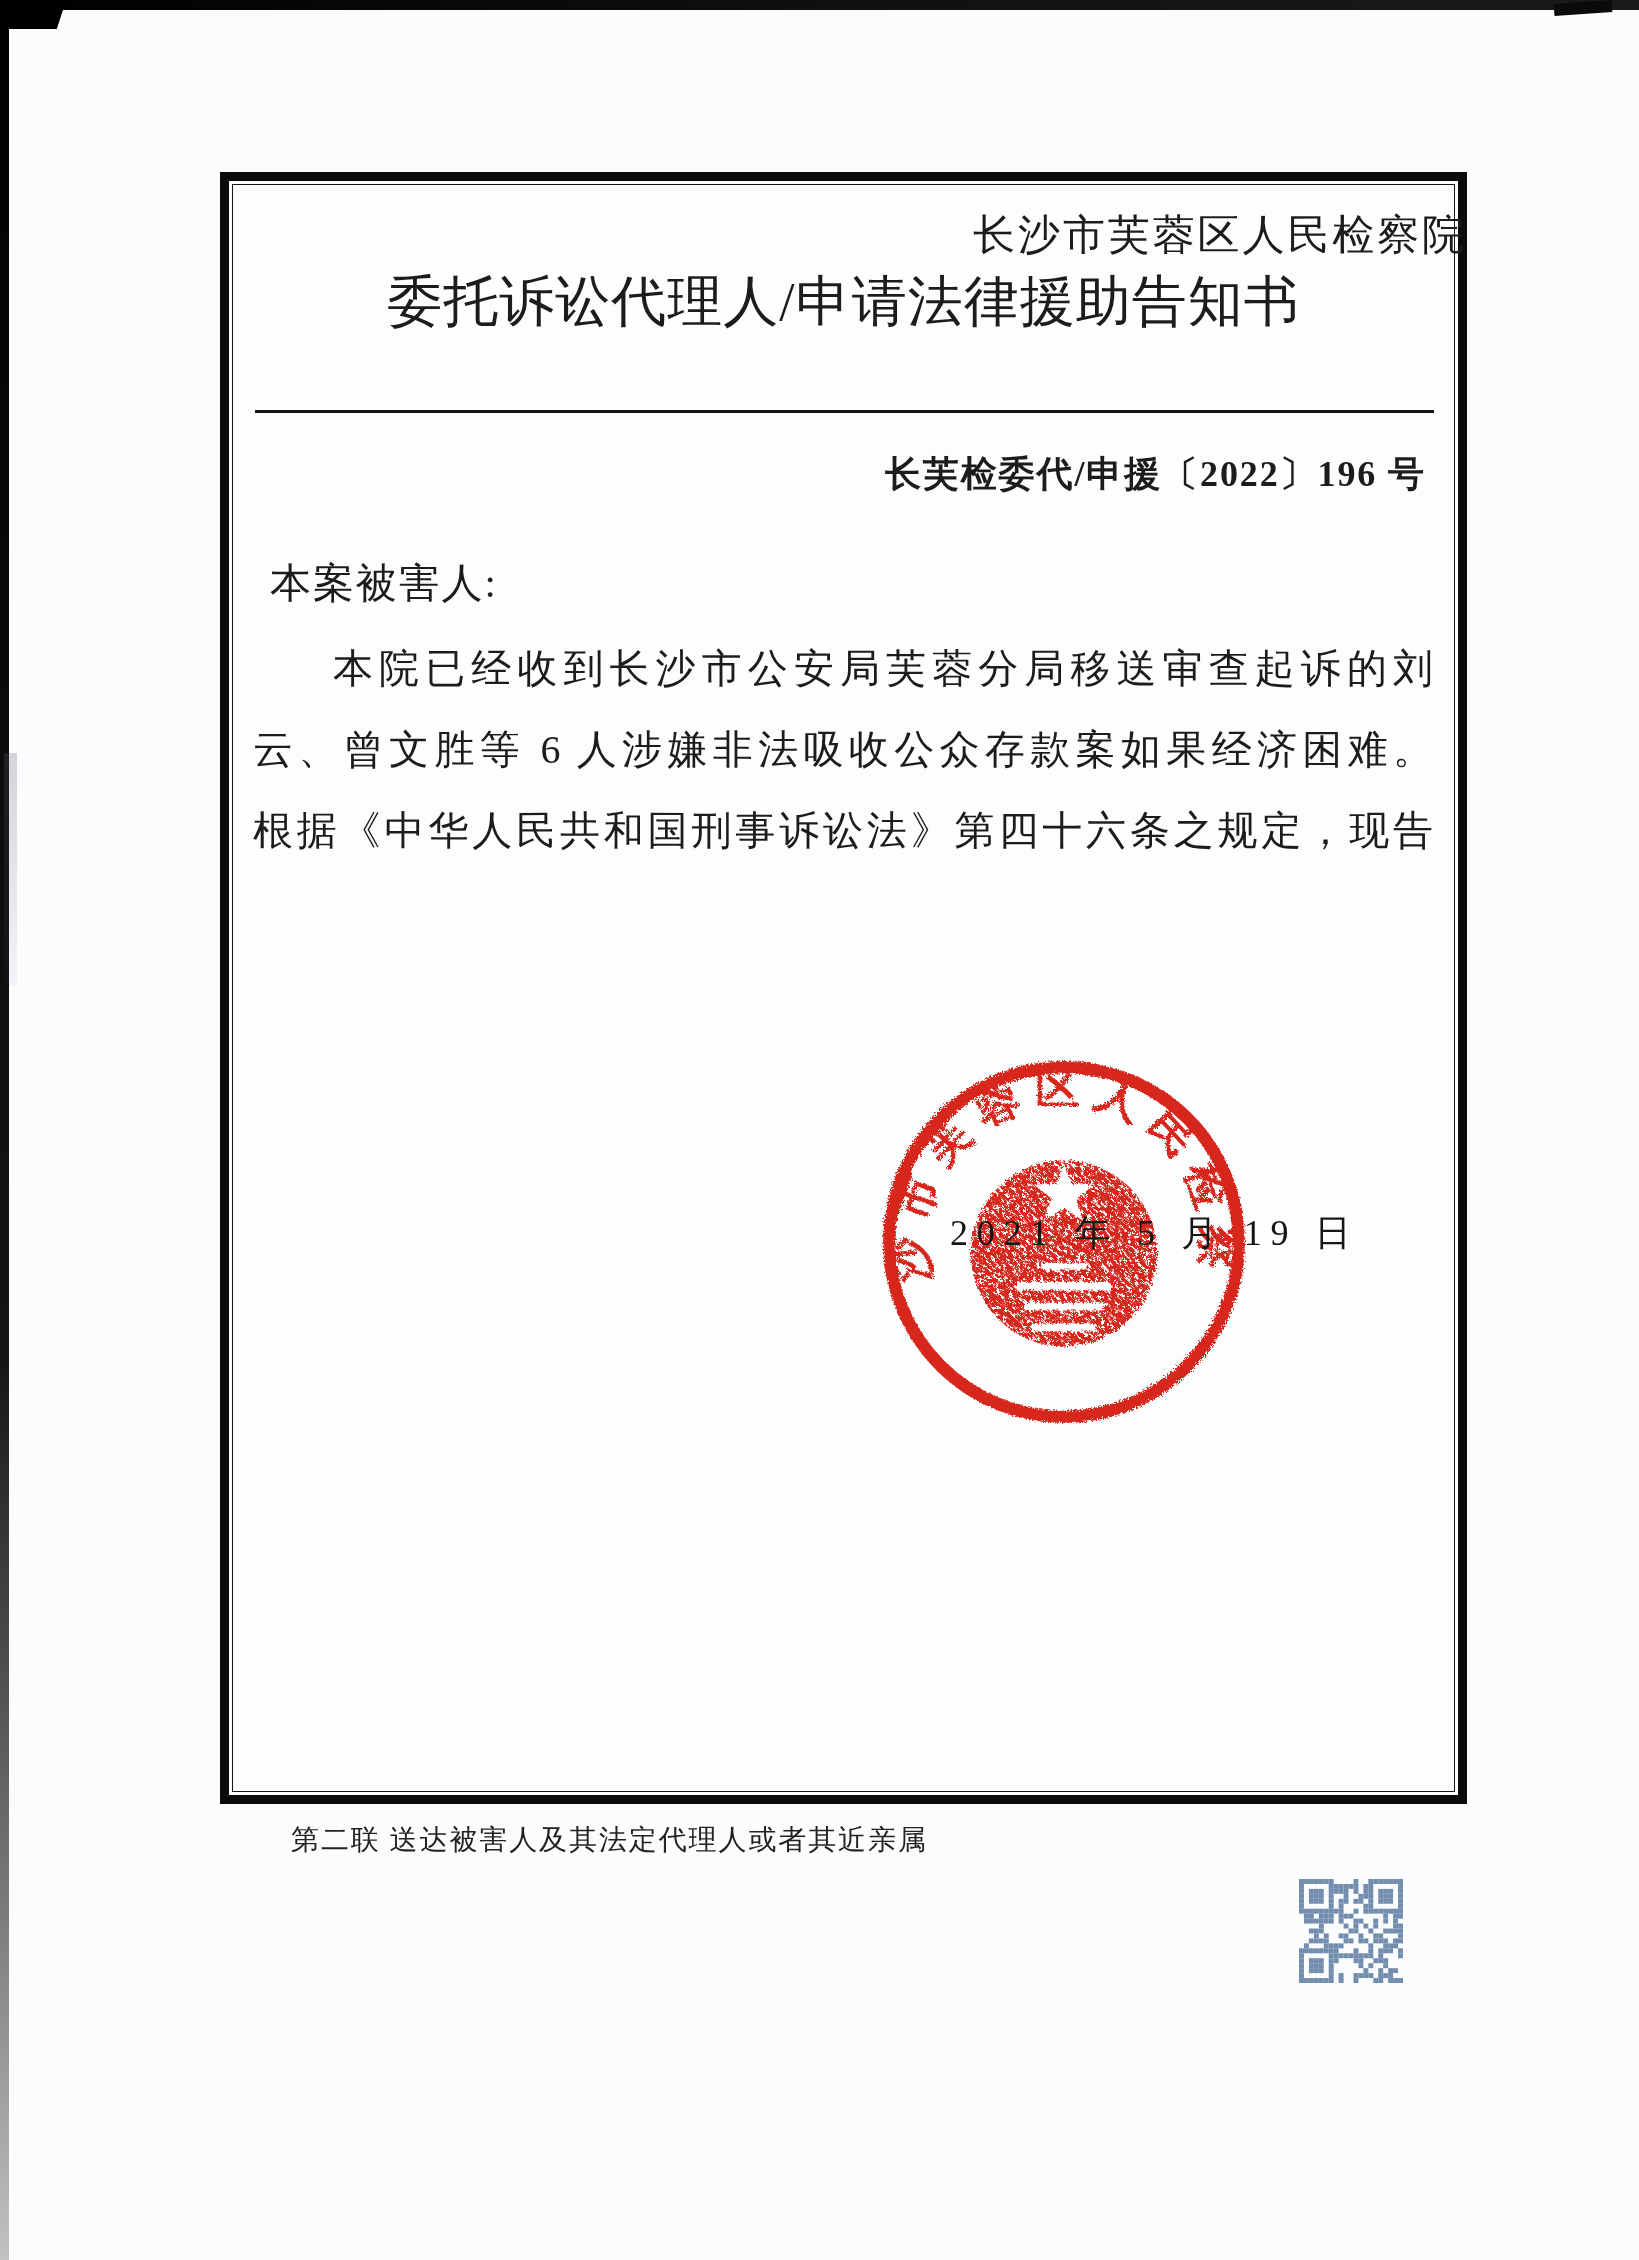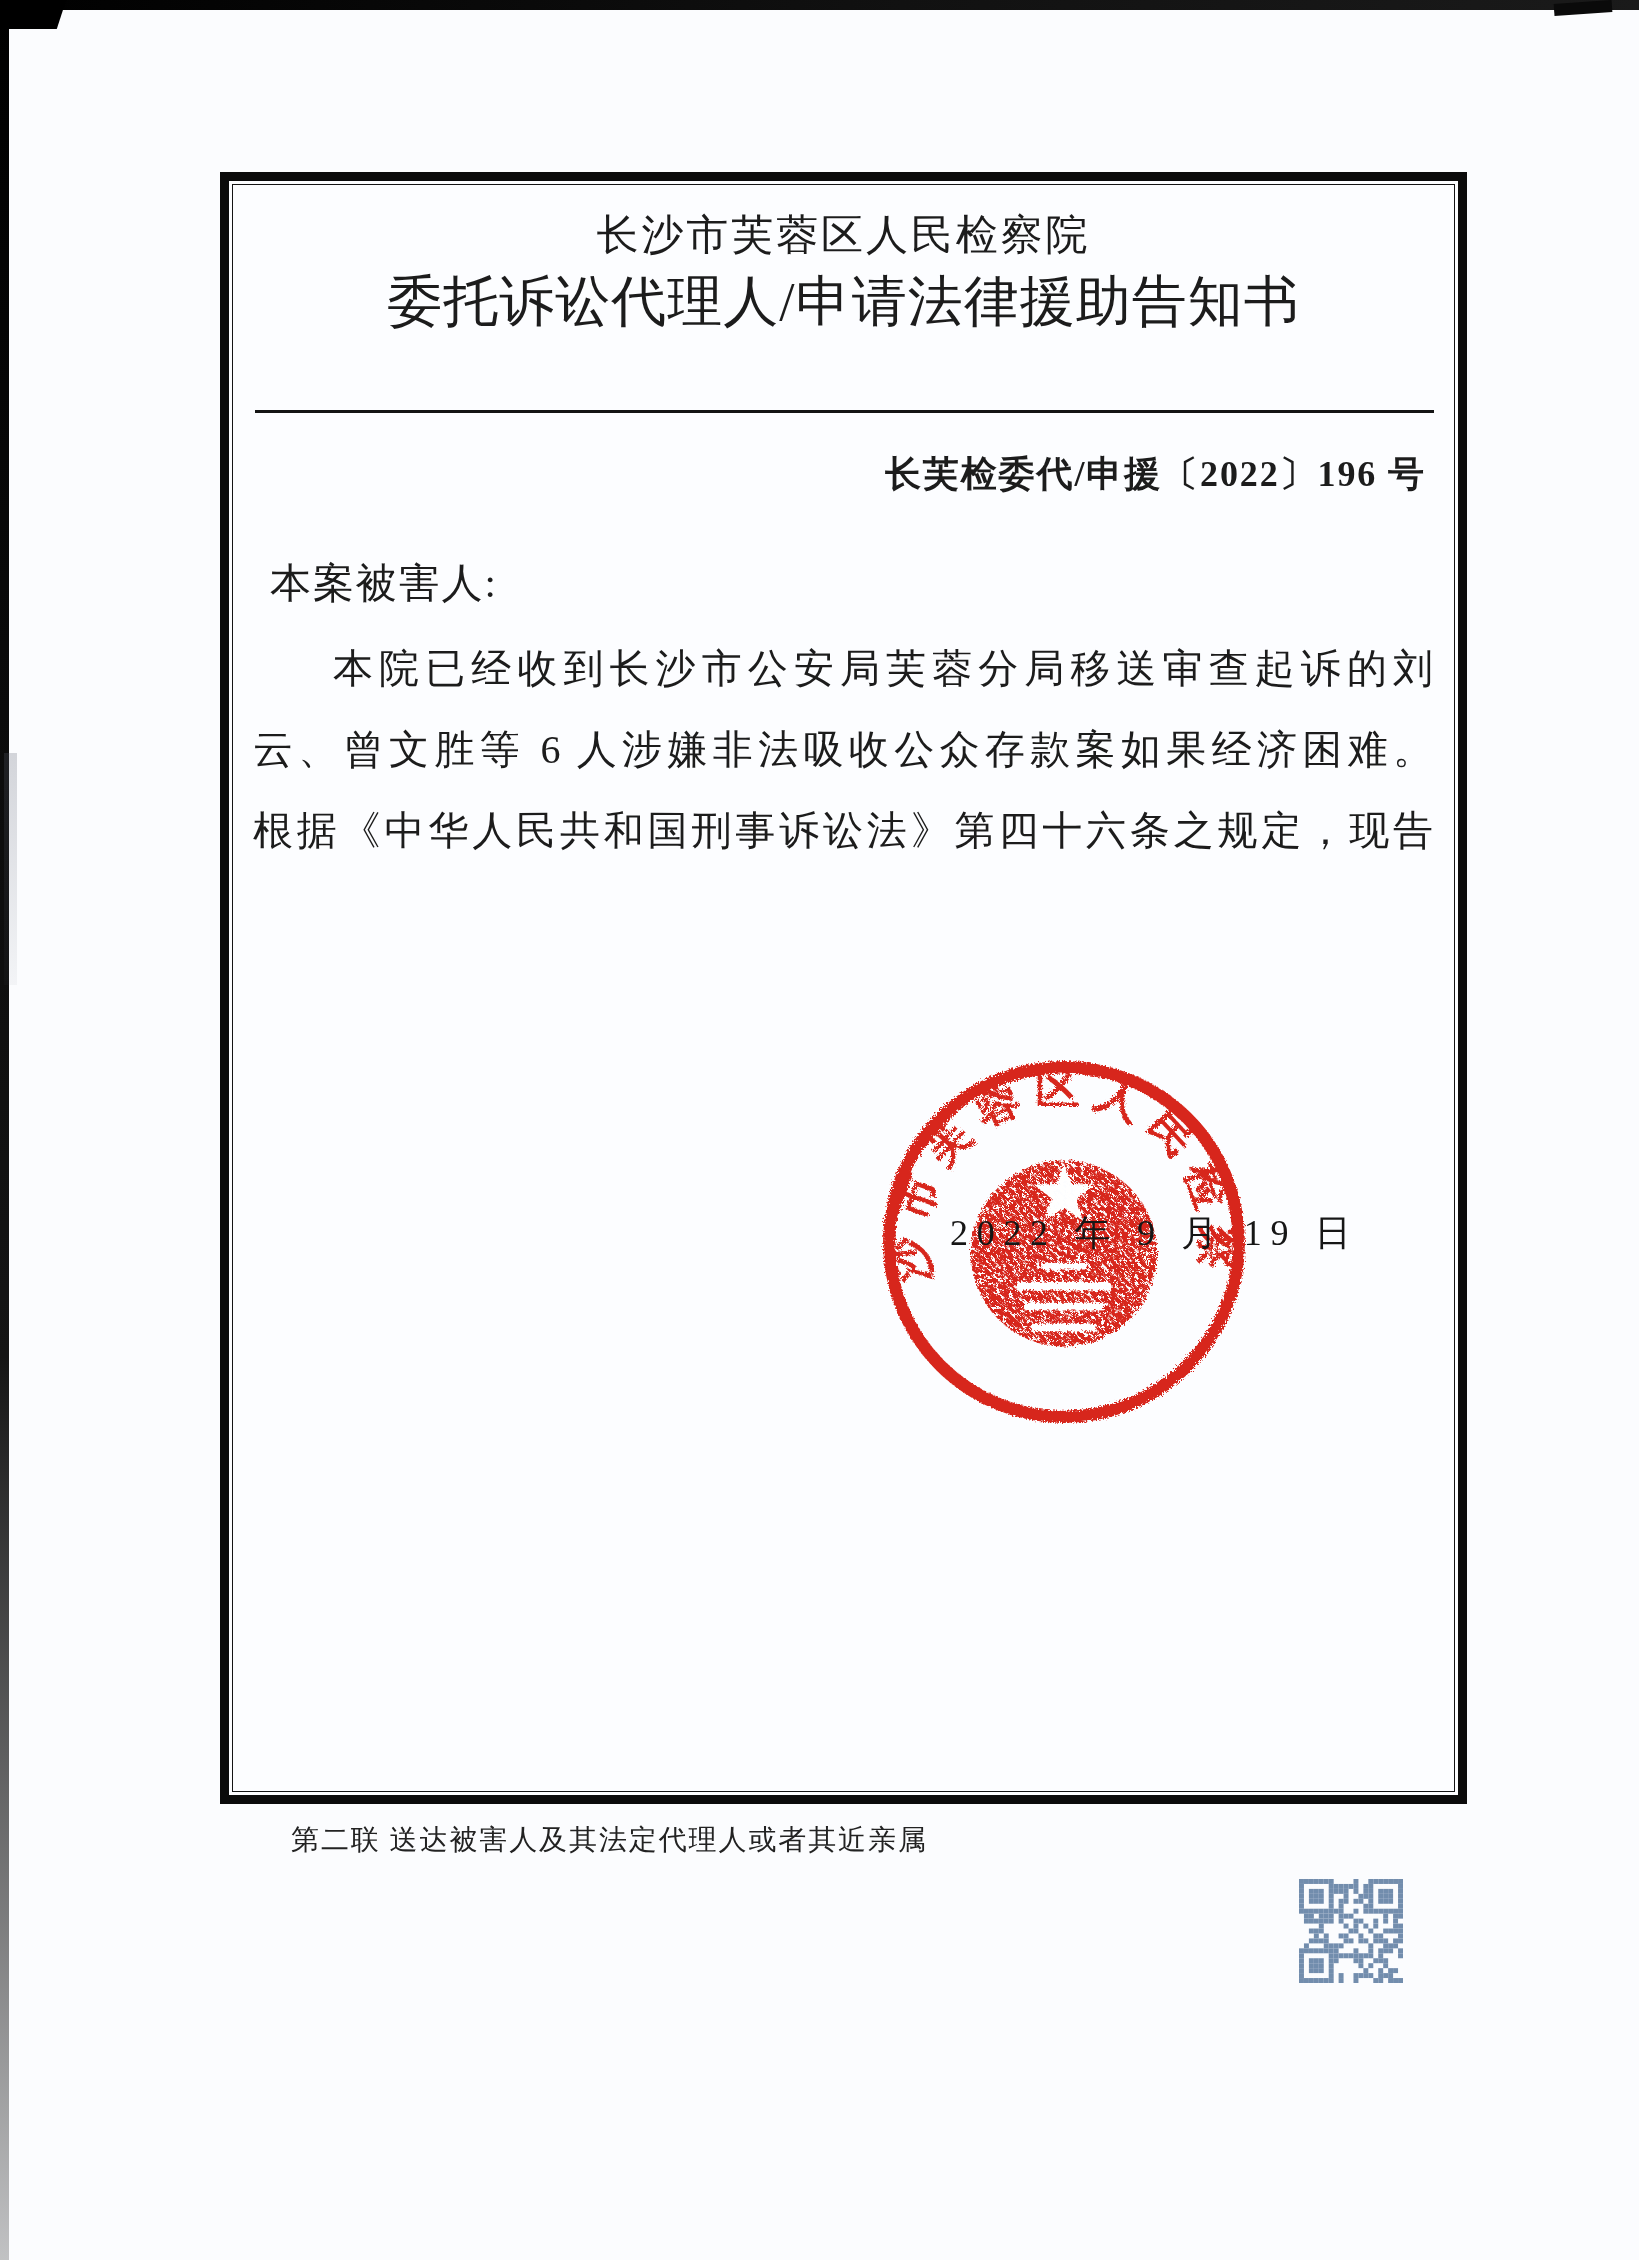--- a/index.html
+++ b/index.html
@@ -21,21 +21,21 @@
   .smudge{position:absolute;left:3.9px;top:753px;width:13.5px;height:232px;
     background:linear-gradient(to bottom,rgba(90,95,110,.25),rgba(90,95,110,.05));}
 
   
   .frame{position:absolute;left:220px;top:172px;width:1247px;height:1632px;
     border:9.7px solid #0b0b0b;box-sizing:border-box;background:#fcfdff;}
   .frame-inner{position:absolute;inset:2.9px;border:1.9px solid #141414;}
 
   .doc-content{position:absolute;left:220px;top:172px;width:1247px;height:1632px;}
 
-  .title{position:absolute;top:35px;left:0;width:100%;text-align:center;
+  .title{position:absolute;top:35px;left:0;width:100%;text-align:right;
     font-size:42px;letter-spacing:2.9px;font-weight:400;}
   .subtitle{position:absolute;top:93px;left:0;width:100%;text-align:center;
     font-size:55px;font-weight:400;letter-spacing:1px;}
   .divider{position:absolute;top:238px;left:35px;right:33px;height:2.9px;background:#141414;}
   .doc-number{position:absolute;top:278px;right:41px;font-size:36px;letter-spacing:1.9px;font-weight:bold;}
 
   .salutation{position:absolute;top:384px;left:50px;font-size:41px;letter-spacing:1.9px;}
 
   .body-lines{position:absolute;top:456px;left:33px;right:33px;}
   .body-line{font-size:40px;line-height:81px;height:81px;
@@ -104,21 +104,21 @@
         <polygon fill="#ffffff" points="200,116 208,139 232.3,139.5 212.9,154.2 220,177.5 200,163.6 180,177.5 187.1,154.2 167.7,139.5 192,139"></polygon>
         <rect x="150" y="242" width="100" height="9" fill="#ffffff"></rect>
         <rect x="158" y="264" width="84" height="8" fill="#ffffff"></rect>
         <rect x="166" y="286" width="68" height="8" fill="#ffffff"></rect>
         <rect x="176" y="222" width="48" height="7" fill="#ffffff"></rect>
       </g>
     </g>
   </svg>
 </div>
 
-<div class="date-line">2022 年 9 月 19 日</div>
+<div class="date-line">2021 年 5 月 19 日</div>
 
 <div class="footer-note">第二联 送达被害人及其法定代理人或者其近亲属</div>
 
 <svg class="qr" id="qr" viewBox="0 0 21 21">
     <rect x="0" y="0" width="1" height="1" fill="#5b7aa0"></rect>
     <rect x="1" y="0" width="1" height="1" fill="#5b7aa0"></rect>
     <rect x="2" y="0" width="1" height="1" fill="#5b7aa0"></rect>
     <rect x="3" y="0" width="1" height="1" fill="#5b7aa0"></rect>
     <rect x="4" y="0" width="1" height="1" fill="#5b7aa0"></rect>
     <rect x="5" y="0" width="1" height="1" fill="#5b7aa0"></rect>

